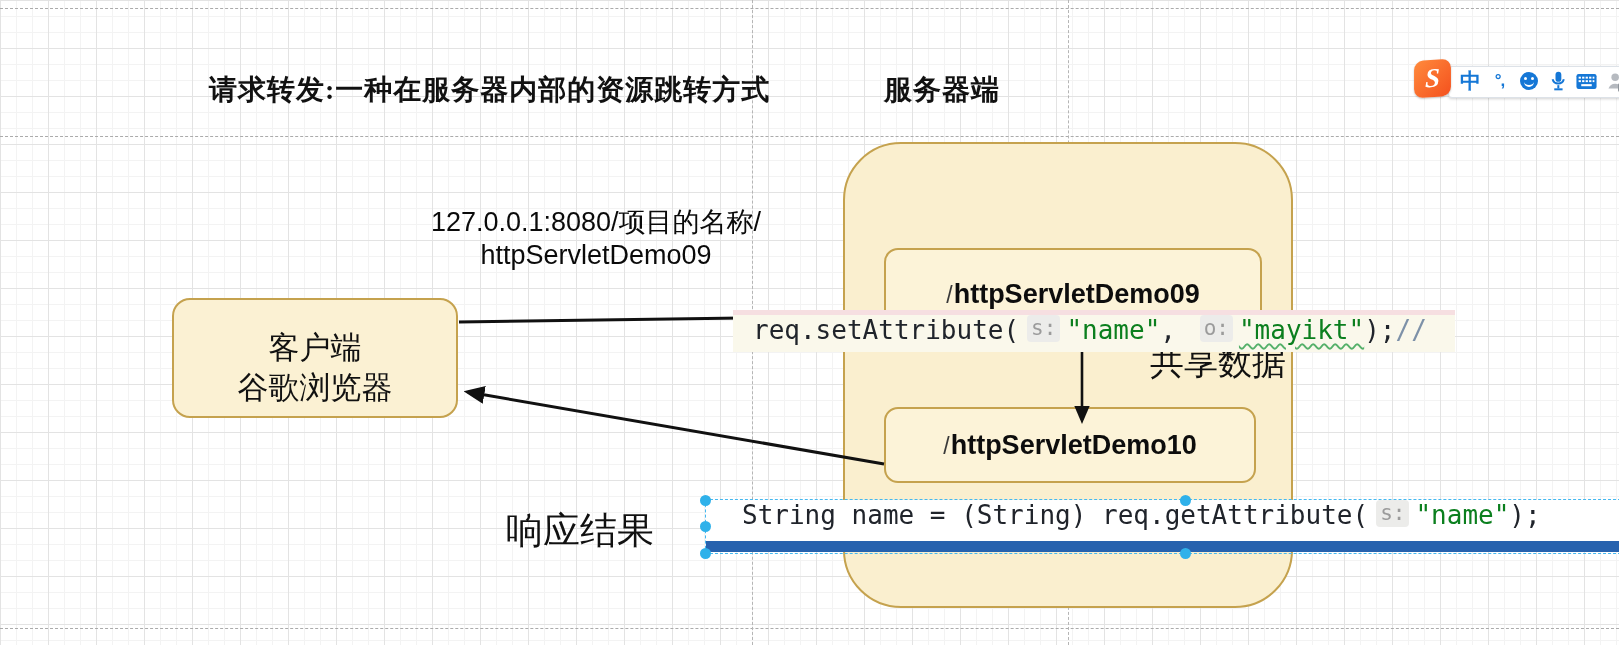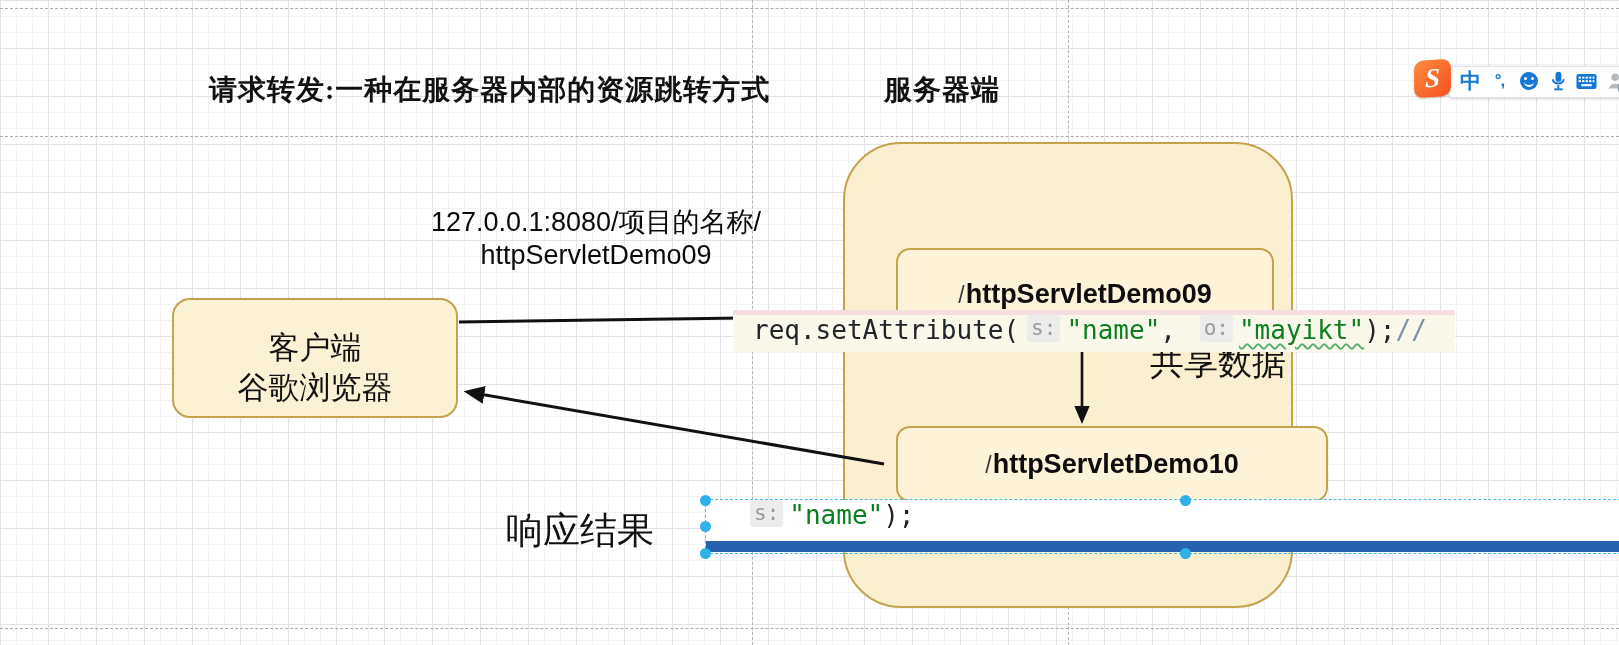--- a/index.html
+++ b/index.html
@@ -19,23 +19,23 @@
   .dash-h{position:absolute;left:0;width:1619px;height:0;border-top:1px dashed #ababab;z-index:1;}
   .dash-v{position:absolute;top:0;height:645px;width:0;border-left:1px dashed #b5b5b5;z-index:1;}
   
   .cn-title{font-weight:700;font-size:28px;color:#111;letter-spacing:1px;z-index:4;white-space:nowrap;}
   
   .shape{background:#fbf1d3;border:2.5px solid #c5a24e;box-sizing:border-box;z-index:2;}
   .client{left:172px;top:298px;width:286px;height:120px;border-radius:18px;
           display:flex;flex-direction:column;justify-content:flex-end;align-items:center;padding-bottom:8px;}
   .client div{font-size:31px;line-height:40px;color:#111;}
   .server{left:843px;top:142px;width:450px;height:466px;border-radius:58px;background:#faefcf;}
-  .inner-box{border-radius:14px;background:#fcf3d8;display:flex;align-items:center;justify-content:center;margin-left:12px;}
+  .inner-box{border-radius:14px;background:#fcf3d8;display:flex;align-items:center;justify-content:center;}
   .demo09{left:884px;top:248px;width:378px;height:92px;}
-  .demo10{left:884px;top:426px;width:432px;height:76px;}
+  .demo10{left:884px;top:407px;width:372px;height:76px;}
   .demo-label{font-family:"Liberation Sans",sans-serif;font-weight:700;font-size:27px;color:#0d0d0d;white-space:nowrap;}
   .demo-label .slash{font-weight:400;font-size:23px;color:#3a3a3a;margin-right:1px;}
   .url-text{left:405px;top:206px;width:382px;text-align:center;font-family:"Liberation Sans",sans-serif;
             font-weight:400;font-size:27px;line-height:33px;color:#0a0a0a;z-index:4;}
   .shared-data{left:1150px;top:340px;font-size:34px;color:#111;z-index:3;white-space:nowrap;}
   .response-label{left:506px;top:506px;font-size:37px;color:#111;z-index:4;white-space:nowrap;}
   
   .code1{left:733px;top:310px;width:722px;height:42px;background:#faf8eb;z-index:5;}
   .code1 .pink{position:absolute;left:0;top:0;width:100%;height:5px;background:#f6dfe1;}
   .code-line{position:absolute;left:20px;top:5px;height:37px;display:flex;align-items:flex-start;
@@ -117,21 +117,21 @@
     <line x1="884" y1="464" x2="468" y2="392" stroke="#111" stroke-width="3" marker-end="url(#ah)"></line>
     <line x1="1082" y1="349" x2="1082" y2="420" stroke="#111" stroke-width="2.6" marker-end="url(#ah)"></line>
   </svg>
 
   <div class="abs code1">
     <div class="pink"></div>
     <div class="code-line"><span>req.setAttribute(</span><span class="hint">s:</span><span class="str">"name"</span><span>, </span><span class="hint">o:</span><span class="str squiggle">"mayikt"</span><span>);</span><span class="comment">//</span></div>
   </div>
 
   <div class="abs code2">
-    <div class="code-line"><span class="hint">s:</span><span class="str">"name"</span><span>);</span></div>
+    <div class="code-line"><span>String name = (String) req.getAttribute(</span><span class="hint">s:</span><span class="str">"name"</span><span>);</span></div>
     <div class="blue-bar"></div>
   </div>
 
   <div class="abs sel-rect"></div>
   <div class="handle" style="left:700px;top:495px;"></div>
   <div class="handle" style="left:700px;top:521px;"></div>
   <div class="handle" style="left:700px;top:548px;"></div>
   <div class="handle" style="left:1180px;top:495px;"></div>
   <div class="handle" style="left:1180px;top:548px;"></div>
 

